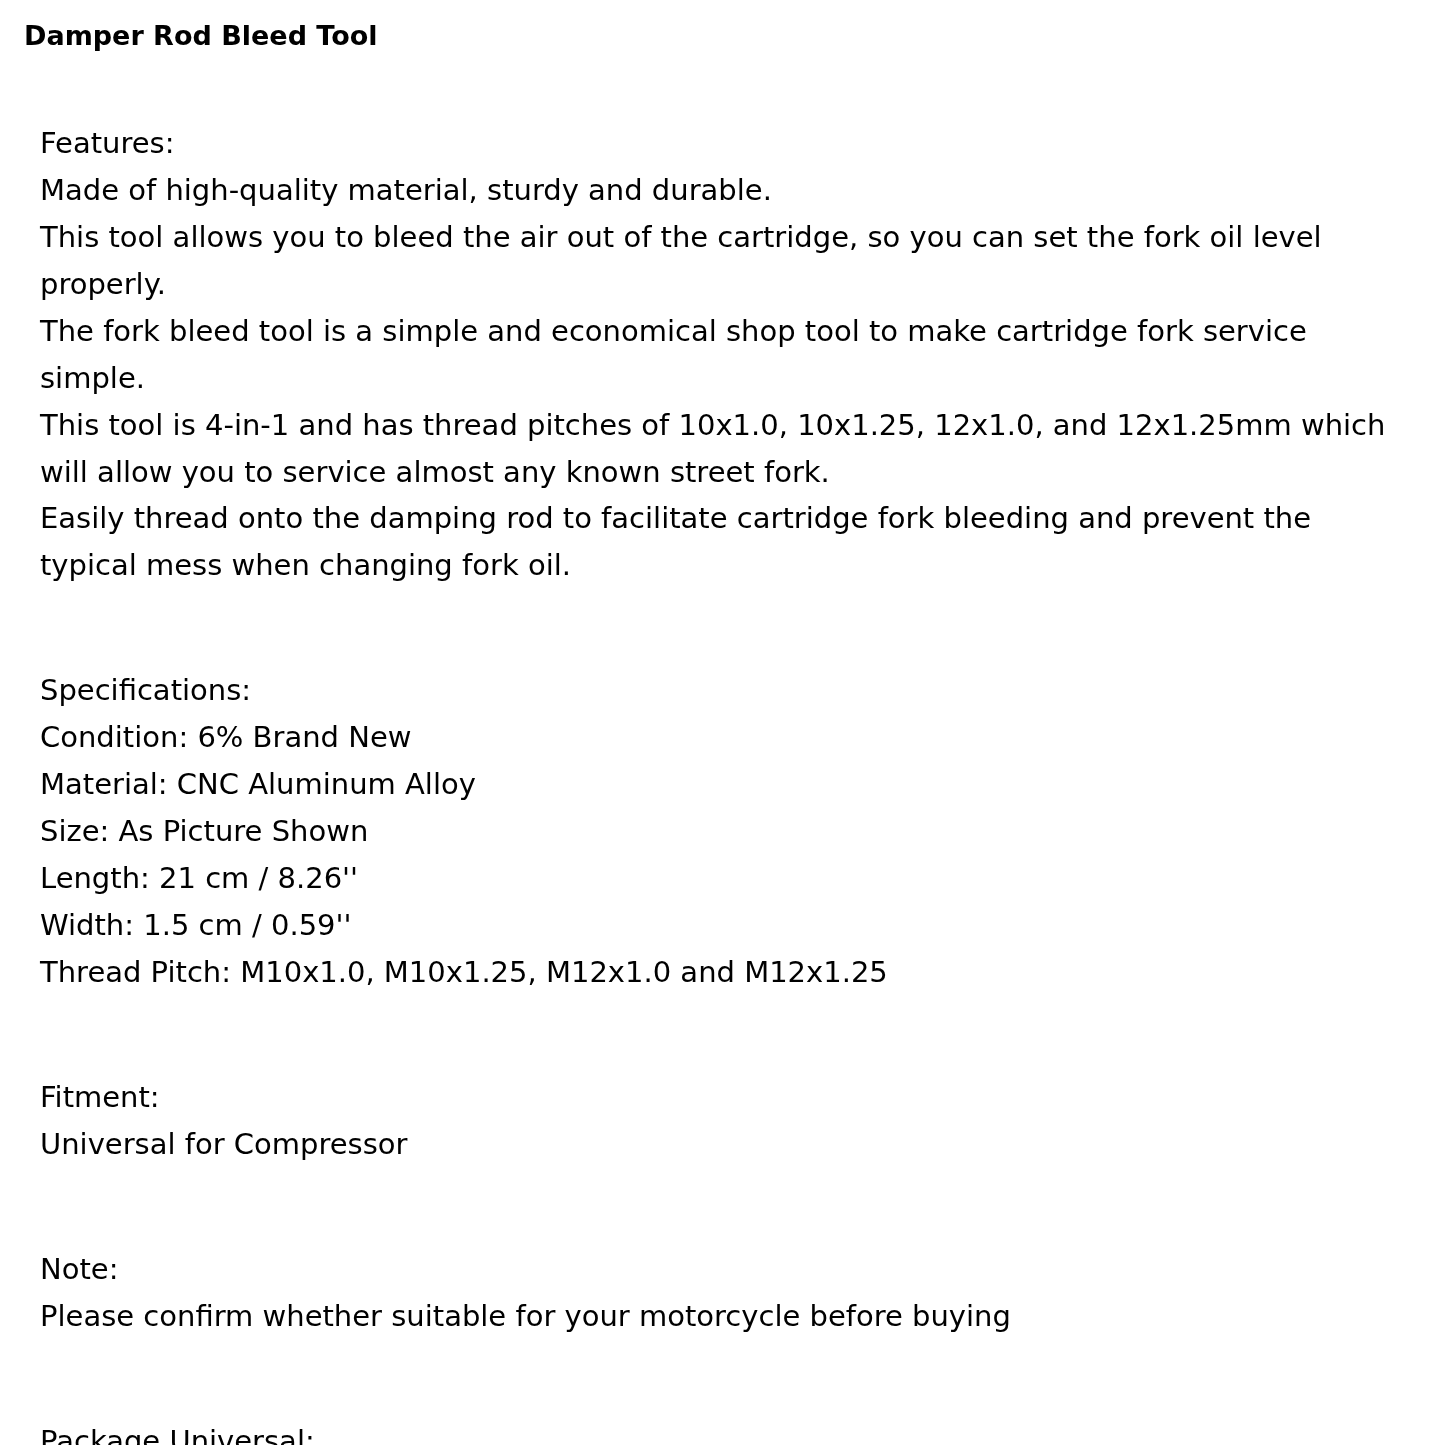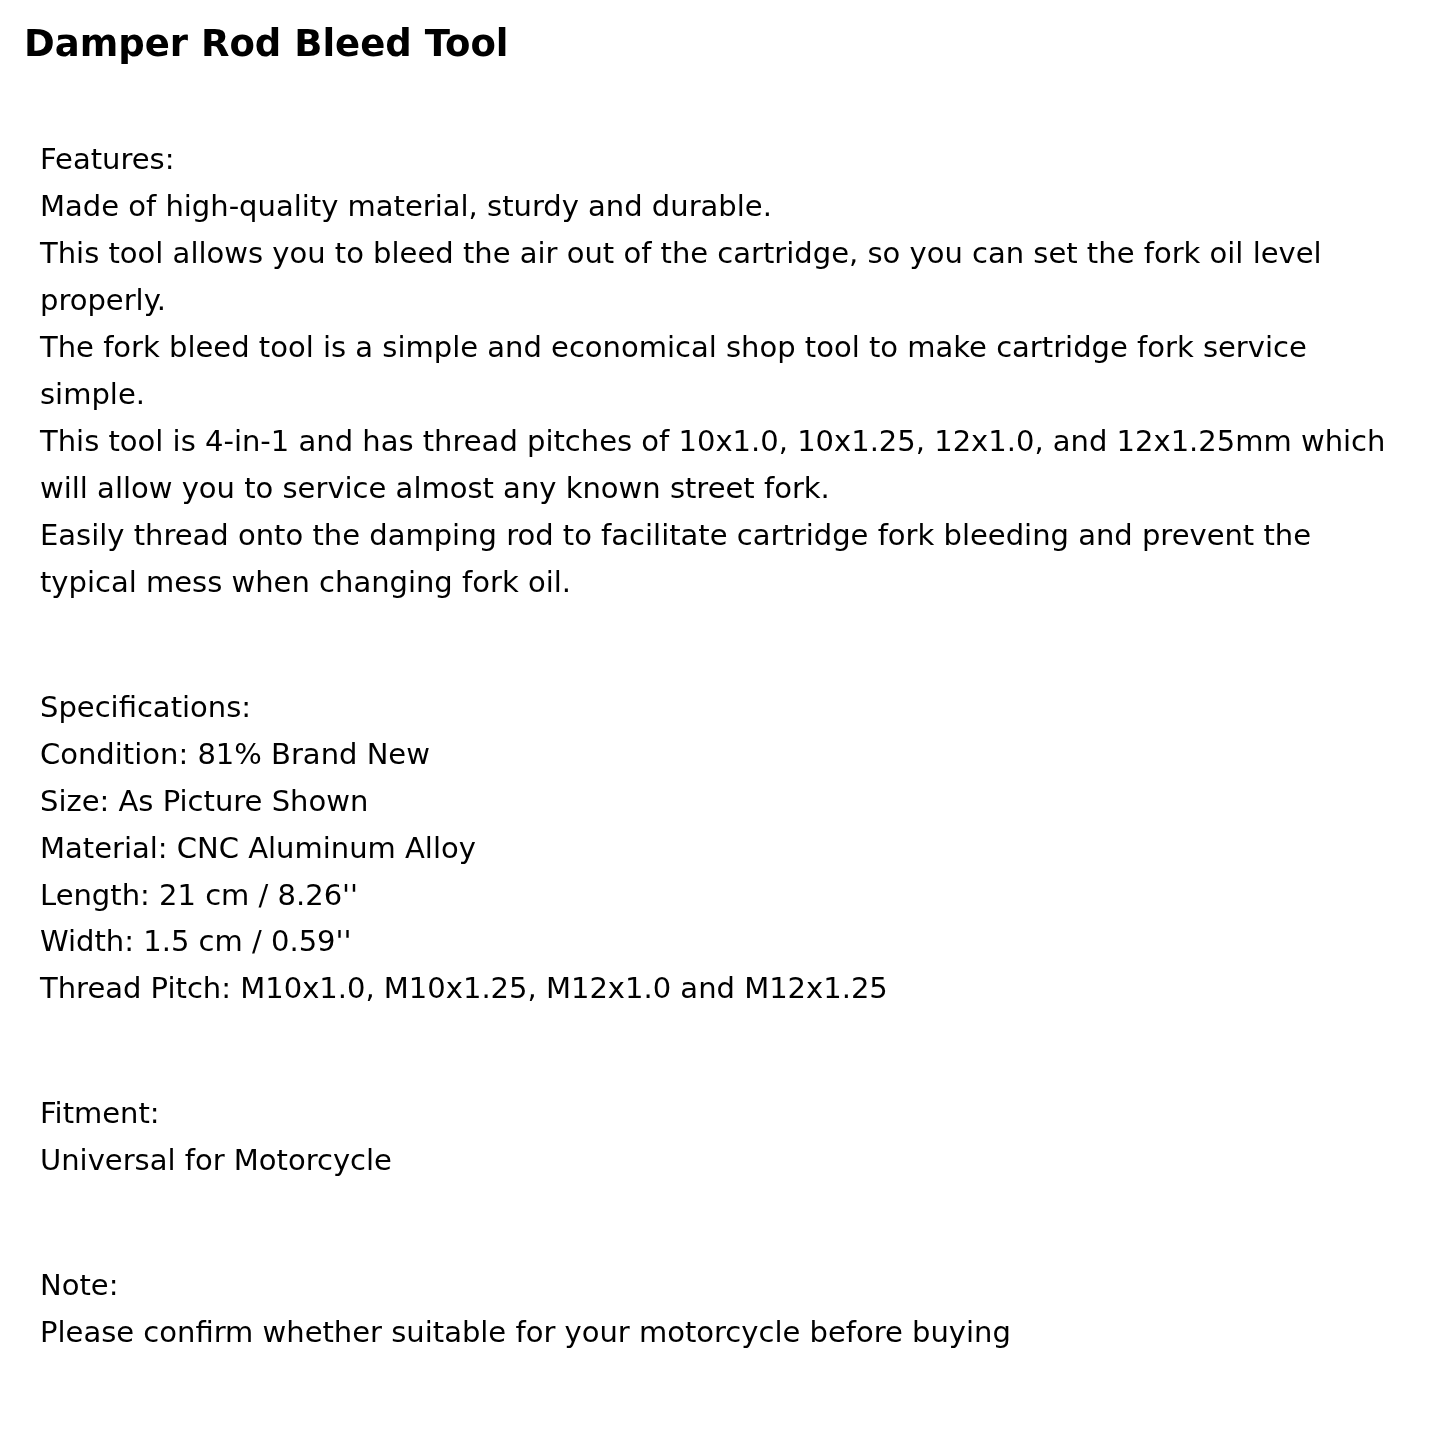--- a/index.html
+++ b/index.html
@@ -13,21 +13,21 @@
     font-family: "DejaVu Sans", sans-serif;
     color: #000000;
     overflow: hidden;
   }
   .page {
     box-sizing: border-box;
     padding: 14px 24px 0 24px;
     width: 1445px;
   }
   .title {
-    font-size: 37px;
+    font-size: 27px;
     font-weight: bold;
     line-height: 1.62;
     margin: 0 0 0 0;
   }
   .section {
     margin: 16px;
   }
   .line {
     font-size: 29px;
     line-height: 1.62;
@@ -53,33 +53,33 @@
     <div class="line">This tool allows you to bleed the air out of the cartridge, so you can set the fork oil level properly.</div>
     <div class="line">The fork bleed tool is a simple and economical shop tool to make cartridge fork service simple.</div>
     <div class="line">This tool is 4-in-1 and has thread pitches of 10x1.0, 10x1.25, 12x1.0, and 12x1.25mm which will allow you to service almost any known street fork.</div>
     <div class="line">Easily thread onto the damping rod to facilitate cartridge fork bleeding and prevent the typical mess when changing fork oil.</div>
   </div>
 
   <div class="spacer"></div>
 
   <div class="section">
     <div class="line">Specifications:</div>
-    <div class="line">Condition: 81% Brand New</div>
+    <div class="line">Condition: 6% Brand New</div>
+    <div class="line">Material: CNC Aluminum Alloy</div>
     <div class="line">Size: As Picture Shown</div>
-    <div class="line">Material: CNC Aluminum Alloy</div>
     <div class="line">Length: 21 cm / 8.26''</div>
     <div class="line">Width: 1.5 cm / 0.59''</div>
     <div class="line">Thread Pitch: M10x1.0, M10x1.25, M12x1.0 and M12x1.25</div>
   </div>
 
   <div class="spacer"></div>
 
   <div class="section">
     <div class="line">Fitment:</div>
-    <div class="line">Universal for Motorcycle</div>
+    <div class="line">Universal for Compressor</div>
   </div>
 
   <div class="spacer"></div>
 
   <div class="section">
     <div class="line">Note:</div>
     <div class="line">Please confirm whether suitable for your motorcycle before buying</div>
   </div>
 
   <div class="spacer"></div>

